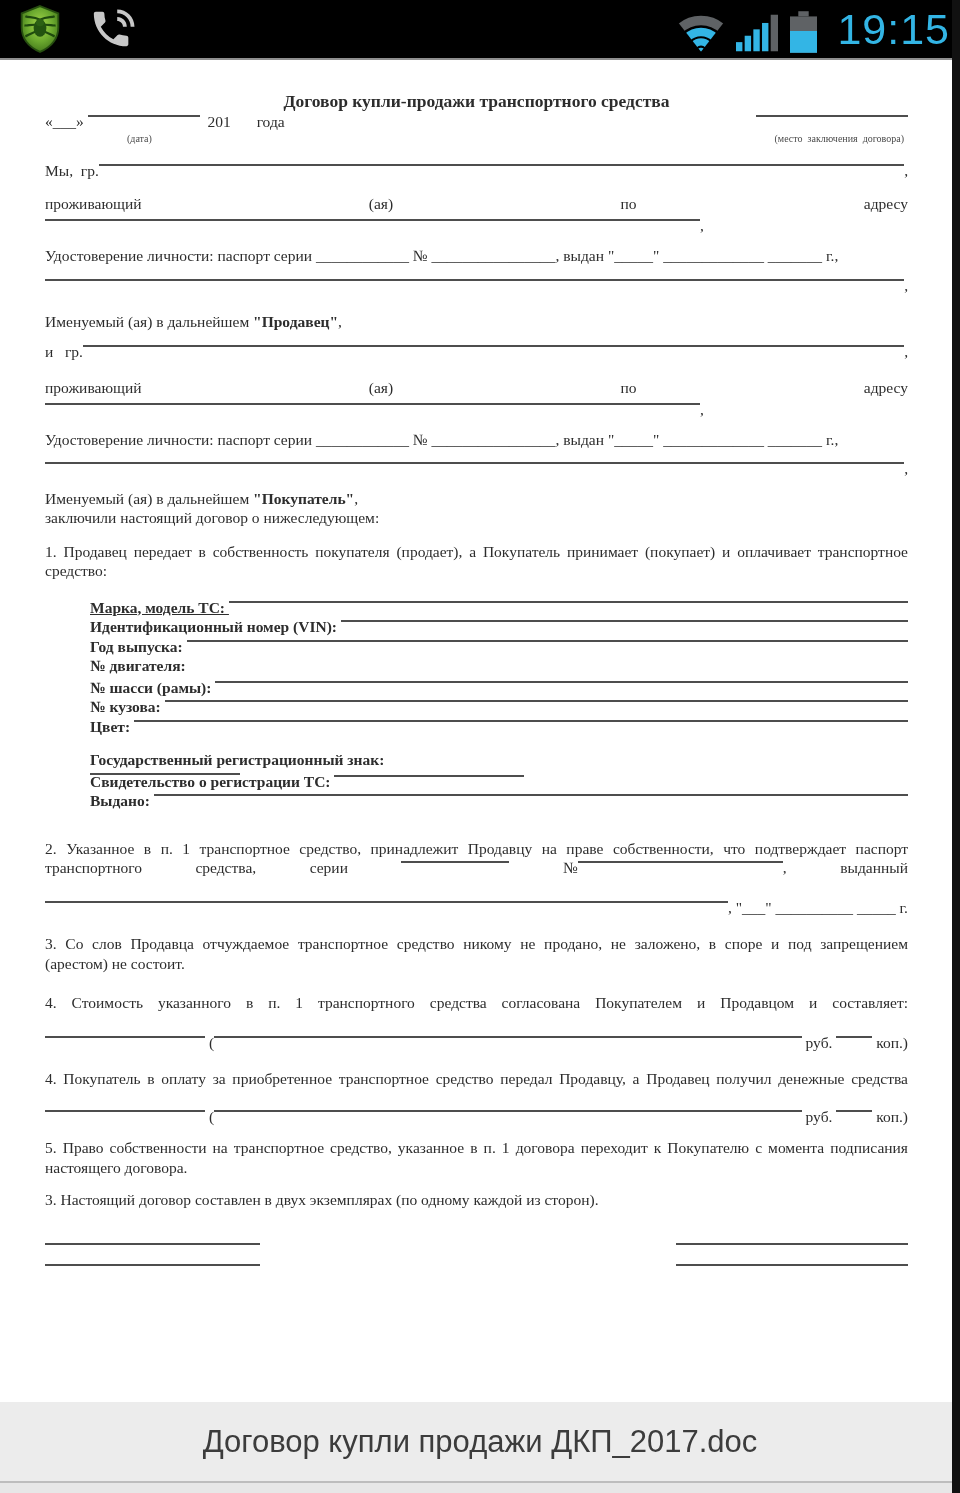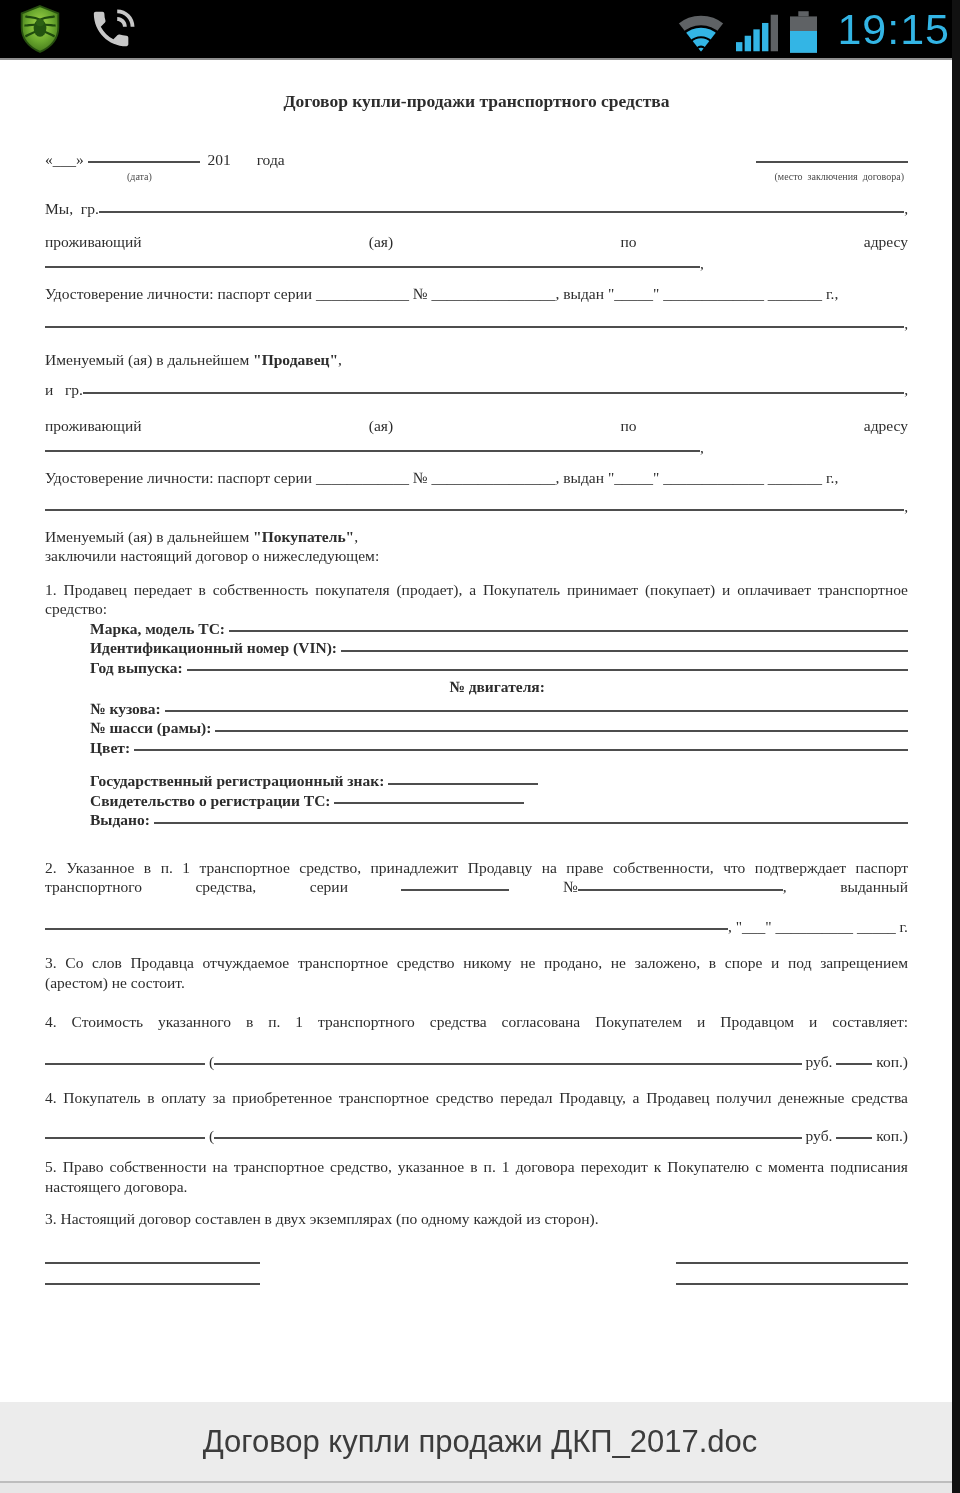--- a/index.html
+++ b/index.html
@@ -24,21 +24,21 @@
   .sb-time { font-size:43px; line-height:48px; color:#33b5e5; letter-spacing:1px; margin-left:8px; }
 
   
   .doc {
     position:absolute; top:62px; left:0; width:960px; height:1341px;
     background:#fff; padding:0 52px 0 45px;
     color:#2d2d2d; font-size:15.5px;
     overflow:hidden;
   }
   .dl { line-height:19.5px; }
-  .fx { display:flex; align-items:center; white-space:pre; }
+  .fx { display:flex; align-items:flex-start; white-space:pre; }
   .jl { text-align:justify; text-align-last:justify; }
   .tx { white-space:pre; }
   .bd { font-weight:bold; }
   .sm { font-size:10px; color:#4a4a4a; line-height:12px; }
   .bl { display:inline-block; height:1px; border-bottom:2px solid #4e4e4e; transform:translateY(3px); }
   .gp { display:inline-block; height:1px; }
   .fl { flex:1 1 auto; }
 
   
   .bottom-wrap { position:absolute; left:0; bottom:0; width:960px; font-family:"Liberation Sans", sans-serif; }
@@ -111,45 +111,45 @@
         <rect x="8" y="0" width="10" height="5" fill="#5f6265"></rect>
         <rect x="0" y="5" width="26" height="35" fill="#5f6265"></rect>
         <rect x="0" y="19" width="26" height="21" fill="#33b5e5"></rect>
       </svg>
       <span class="sb-time">19:15</span>
     </div>
   </div>
 
   <div class="doc" id="doc">
       <div class="dl fx" style="margin-top: 30px; justify-content: center; font-size: 17.5px;"><span class="tx bd">Договор купли-продажи транспортного средства</span></div>
-      <div class="dl fx" style="margin-top: 38px;"><span class="tx">«___» </span><span class="bl" style="width: 112px;"></span><span class="tx">  201</span><span class="gp" style="width: 26px;"></span><span class="tx">года</span><span class="gp fl"></span><span class="bl" style="width: 152px;"></span></div>
+      <div class="dl fx" style=""><span class="tx">«___» </span><span class="bl" style="width: 112px;"></span><span class="tx">  201</span><span class="gp" style="width: 26px;"></span><span class="tx">года</span><span class="gp fl"></span><span class="bl" style="width: 152px;"></span></div>
       <div class="dl fx" style="margin-top: 2px;"><span class="gp" style="width: 82px;"></span><span class="tx sm">(дата)</span><span class="gp fl"></span><span class="tx sm">(место  заключения  договора)</span><span class="gp" style="width: 4px;"></span></div>
       <div class="dl fx" style="margin-top: 16px;"><span class="tx">Мы,  гр.</span><span class="bl fl"></span><span class="tx">,</span></div>
       <div class="dl fx" style="margin-top: 13px;"><span class="tx">проживающий</span><span class="gp fl"></span><span class="tx">(ая)</span><span class="gp fl"></span><span class="tx">по</span><span class="gp fl"></span><span class="tx">адресу</span></div>
       <div class="dl fx" style="margin-top: 3px;"><span class="bl" style="width: 655px;"></span><span class="tx">,</span></div>
       <div class="dl fx" style="margin-top: 10px;"><span class="tx">Удостоверение личности: паспорт серии ____________ № ________________, выдан "_____" _____________ _______ г.,</span></div>
       <div class="dl fx" style="margin-top: 11px;"><span class="bl fl"></span><span class="tx">,</span></div>
       <div class="dl fx" style="margin-top: 16px;"><span class="tx">Именуемый (ая) в дальнейшем </span><span class="tx bd">"Продавец"</span><span class="tx">,</span></div>
       <div class="dl fx" style="margin-top: 11px;"><span class="tx">и   гр.</span><span class="bl fl"></span><span class="tx">,</span></div>
       <div class="dl fx" style="margin-top: 16px;"><span class="tx">проживающий</span><span class="gp fl"></span><span class="tx">(ая)</span><span class="gp fl"></span><span class="tx">по</span><span class="gp fl"></span><span class="tx">адресу</span></div>
       <div class="dl fx" style="margin-top: 3px;"><span class="bl" style="width: 655px;"></span><span class="tx">,</span></div>
       <div class="dl fx" style="margin-top: 10px;"><span class="tx">Удостоверение личности: паспорт серии ____________ № ________________, выдан "_____" _____________ _______ г.,</span></div>
       <div class="dl fx" style="margin-top: 10px;"><span class="bl fl"></span><span class="tx">,</span></div>
       <div class="dl fx" style="margin-top: 10px;"><span class="tx">Именуемый (ая) в дальнейшем </span><span class="tx bd">"Покупатель"</span><span class="tx">,</span></div>
       <div class="dl fx"><span class="tx">заключили настоящий договор о нижеследующем:</span></div>
       <div class="dl jl" style="margin-top: 14px;">1. Продавец передает в собственность покупателя (продает), а Покупатель принимает (покупает) и оплачивает транспортное</div>
       <div class="dl fx"><span class="tx">средство:</span></div>
-      <div class="dl fx" style="padding-left: 45px;"><span class="tx bd">Марка, модель ТС: </span><span class="bl fl"></span></div>
+      <div class="dl fx" style="margin-top: 17px; padding-left: 45px; text-decoration: underline;"><span class="tx bd">Марка, модель ТС: </span><span class="bl fl"></span></div>
       <div class="dl fx" style="padding-left: 45px;"><span class="tx bd">Идентификационный номер (VIN): </span><span class="bl fl"></span></div>
       <div class="dl fx" style="padding-left: 45px;"><span class="tx bd">Год выпуска: </span><span class="bl fl"></span></div>
       <div class="dl fx" style="padding-left: 45px; flex-direction: column;"><span class="tx bd">№ двигателя: </span><span class="bl fl"></span></div>
+      <div class="dl fx" style="padding-left: 45px;"><span class="tx bd">№ шасси (рамы): </span><span class="bl fl"></span></div>
       <div class="dl fx" style="padding-left: 45px;"><span class="tx bd">№ кузова: </span><span class="bl fl"></span></div>
-      <div class="dl fx" style="padding-left: 45px;"><span class="tx bd">№ шасси (рамы): </span><span class="bl fl"></span></div>
       <div class="dl fx" style="padding-left: 45px;"><span class="tx bd">Цвет: </span><span class="bl fl"></span></div>
-      <div class="dl fx" style="margin-top: 14px; padding-left: 45px;"><span class="tx bd">Государственный регистрационный знак: </span><span class="bl" style="width: 150px;"></span></div>
+      <div class="dl fx" style="margin-top: 14px; padding-left: 45px; flex-direction: column;"><span class="tx bd">Государственный регистрационный знак: </span><span class="bl" style="width: 150px;"></span></div>
       <div class="dl fx" style="padding-left: 45px;"><span class="tx bd">Свидетельство о регистрации ТС: </span><span class="bl" style="width: 190px;"></span></div>
       <div class="dl fx" style="padding-left: 45px;"><span class="tx bd">Выдано: </span><span class="bl fl"></span></div>
       <div class="dl jl" style="margin-top: 28px;">2. Указанное в п. 1 транспортное средство, принадлежит Продавцу на праве собственности, что подтверждает паспорт</div>
       <div class="dl fx"><span class="tx">транспортного</span><span class="gp fl"></span><span class="tx">средства,</span><span class="gp fl"></span><span class="tx">серии</span><span class="gp fl"></span><span class="bl" style="width: 108px;"></span><span class="gp fl"></span><span class="tx">№</span><span class="bl" style="width: 205px;"></span><span class="tx">,</span><span class="gp fl"></span><span class="tx">выданный</span></div>
       <div class="dl fx" style="margin-top: 20px;"><span class="bl fl"></span><span class="tx">, "___" __________ _____ г.</span></div>
       <div class="dl jl" style="margin-top: 17px;">3. Со слов Продавца отчуждаемое транспортное средство никому не продано, не заложено, в споре и под запрещением</div>
       <div class="dl fx"><span class="tx">(арестом) не состоит.</span></div>
       <div class="dl jl" style="margin-top: 20px;">4. Стоимость указанного в п. 1 транспортного средства согласована Покупателем и Продавцом и составляет:</div>
       <div class="dl fx" style="margin-top: 20px;"><span class="bl" style="width: 160px;"></span><span class="tx"> (</span><span class="bl fl"></span><span class="tx"> руб. </span><span class="bl" style="width: 36px;"></span><span class="tx"> коп.)</span></div>
       <div class="dl jl" style="margin-top: 17px;">4. Покупатель в оплату за приобретенное транспортное средство передал Продавцу, а Продавец получил денежные средства</div>

